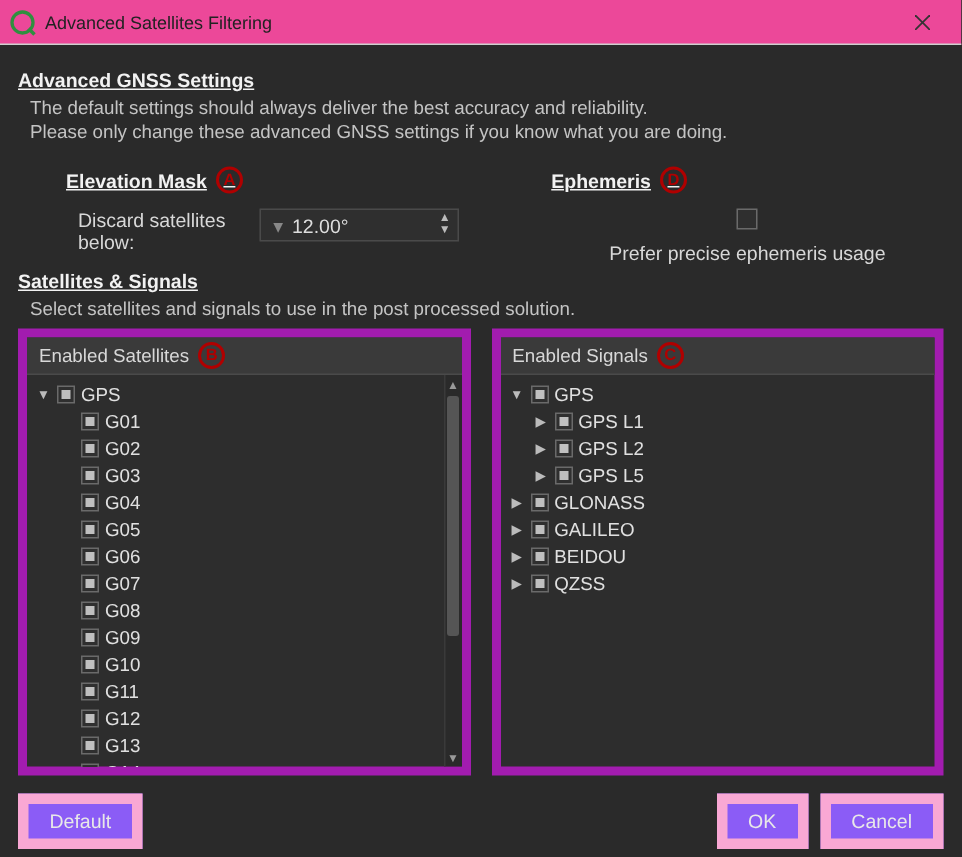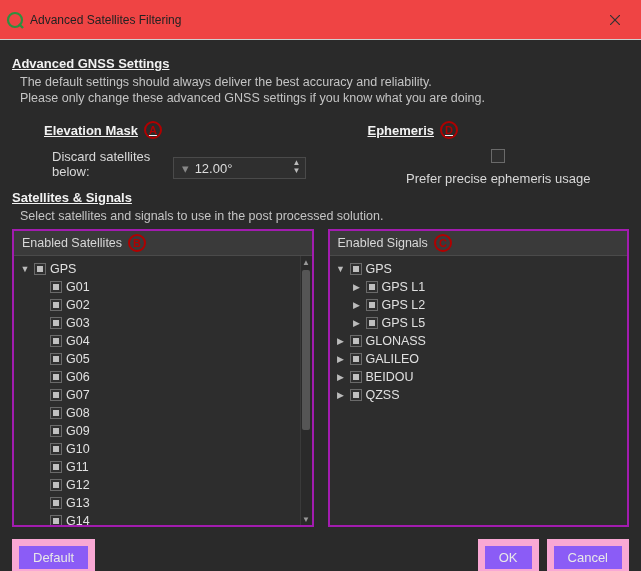--- a/index.html
+++ b/index.html
@@ -9,22 +9,22 @@
     height: 571px;
     background: #2a2a2a;
     color: #d8d8d8;
     font-family: "Segoe UI", Arial, sans-serif;
     font-size: 13px;
     overflow: hidden;
   }
 
   
   .titlebar {
-    height: 40px;
-    background: #ef4444;
+    height: 30px;
+    background: #ec4899;
     color: #222;
     display: flex;
     align-items: center;
     padding: 0 6px;
     border-bottom: 1px solid #d0d0d0;
     user-select: none;
   }
   .titlebar .q-icon {
     width: 18px; height: 18px;
     margin-right: 6px;
@@ -66,21 +66,21 @@
 
   .two-col {
     display: flex;
     gap: 30px;
     margin-top: 6px;
   }
   .col { flex: 1; margin-left: 32px; }
 
   
   .elev-row {
-    display: flex; align-items: flex-end; gap: 8px;
+    display: flex; align-items: flex-start; gap: 8px;
     margin: 10px 0 0 8px;
   }
   .spinbox {
     display: flex; align-items: center;
     border: 1px solid #4a4a4a;
     background: #2f2f2f;
     height: 22px;
     width: 160px;
     padding: 0 4px 0 8px;
     justify-content: space-between;
@@ -105,21 +105,21 @@
     display: inline-block;
   }
 
   
   .trees {
     display: flex; gap: 14px;
     margin-top: 6px;
   }
   .tree-panel {
     flex: 1;
-    border: 2px solid #a21caf;
+    border: 6px solid #a21caf;
     background: #2d2d2d;
     display: flex; flex-direction: column;
     height: 298px;
   }
   .tree-header {
     background: #3a3a3a;
     border-bottom: 1px solid #4a4a4a;
     padding: 3px 8px;
     font-size: 12.5px;
     display: flex; align-items: center; gap: 4px;

